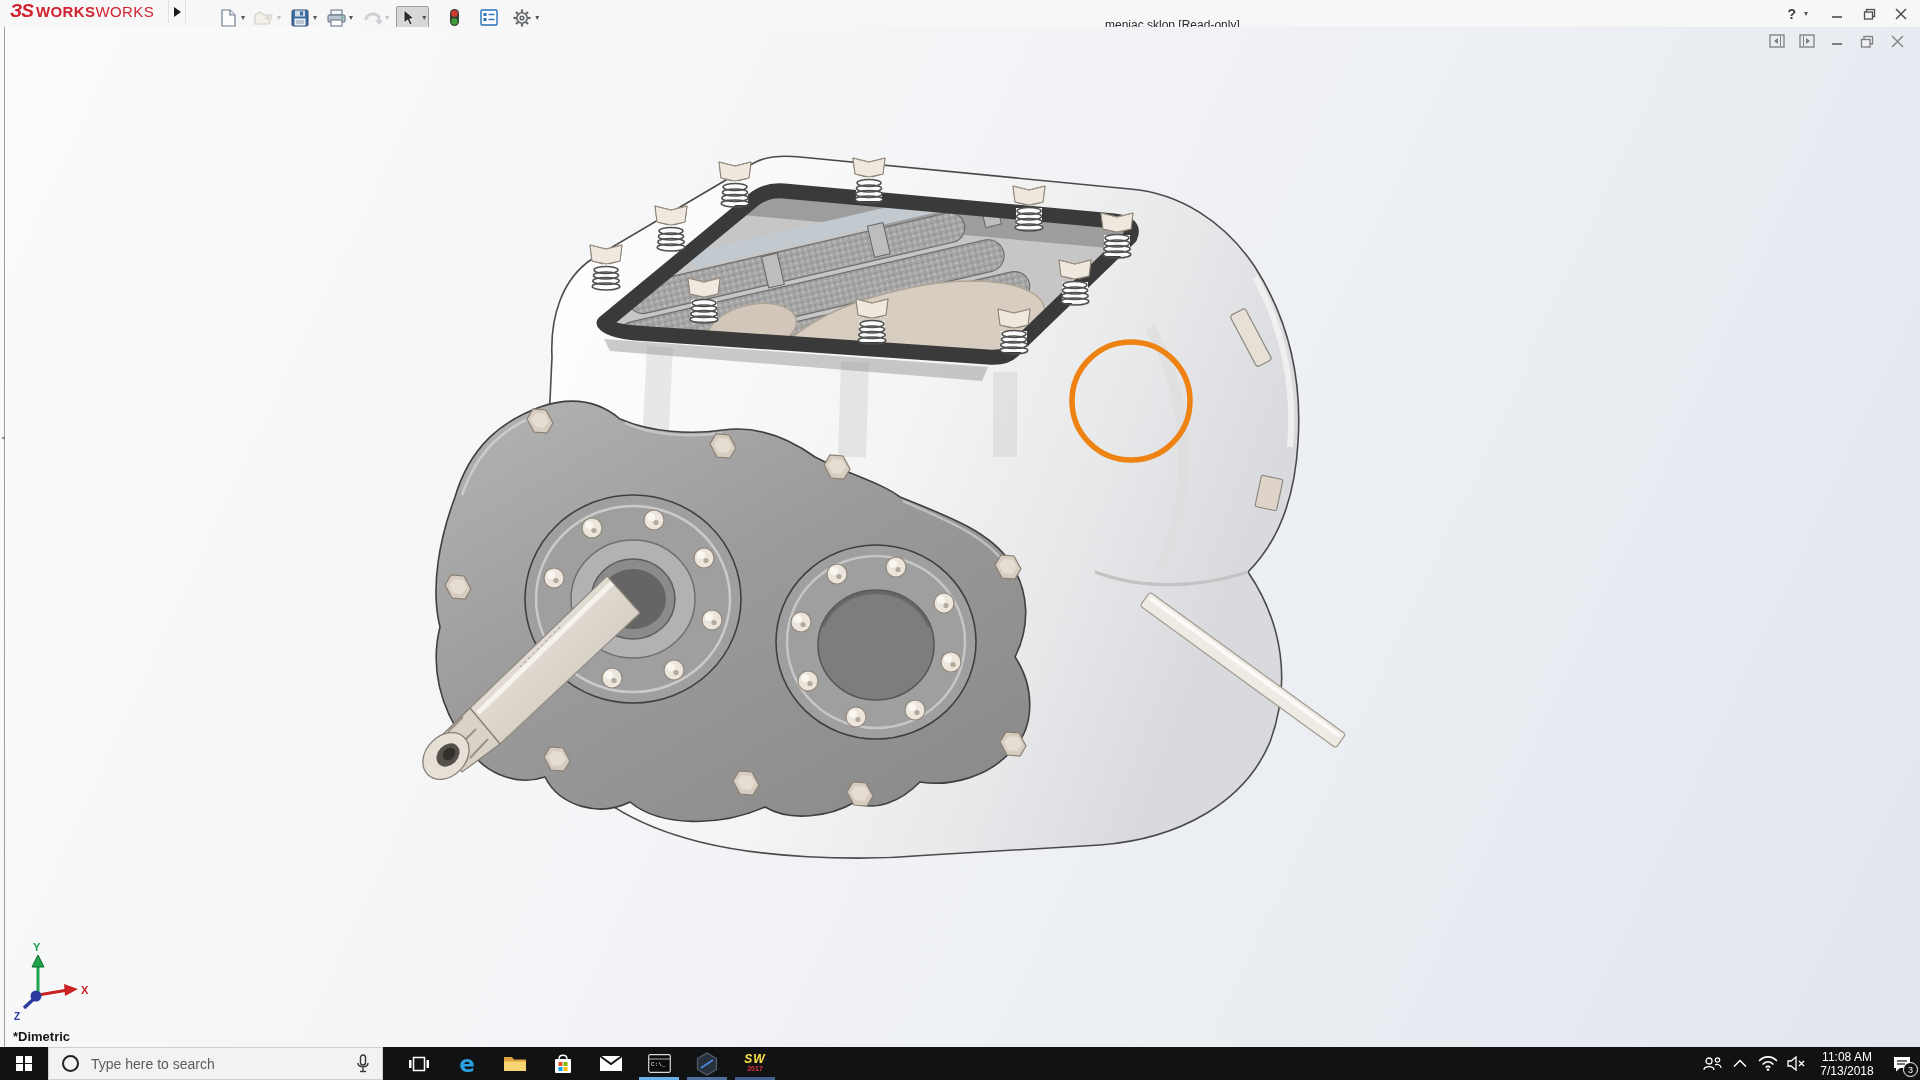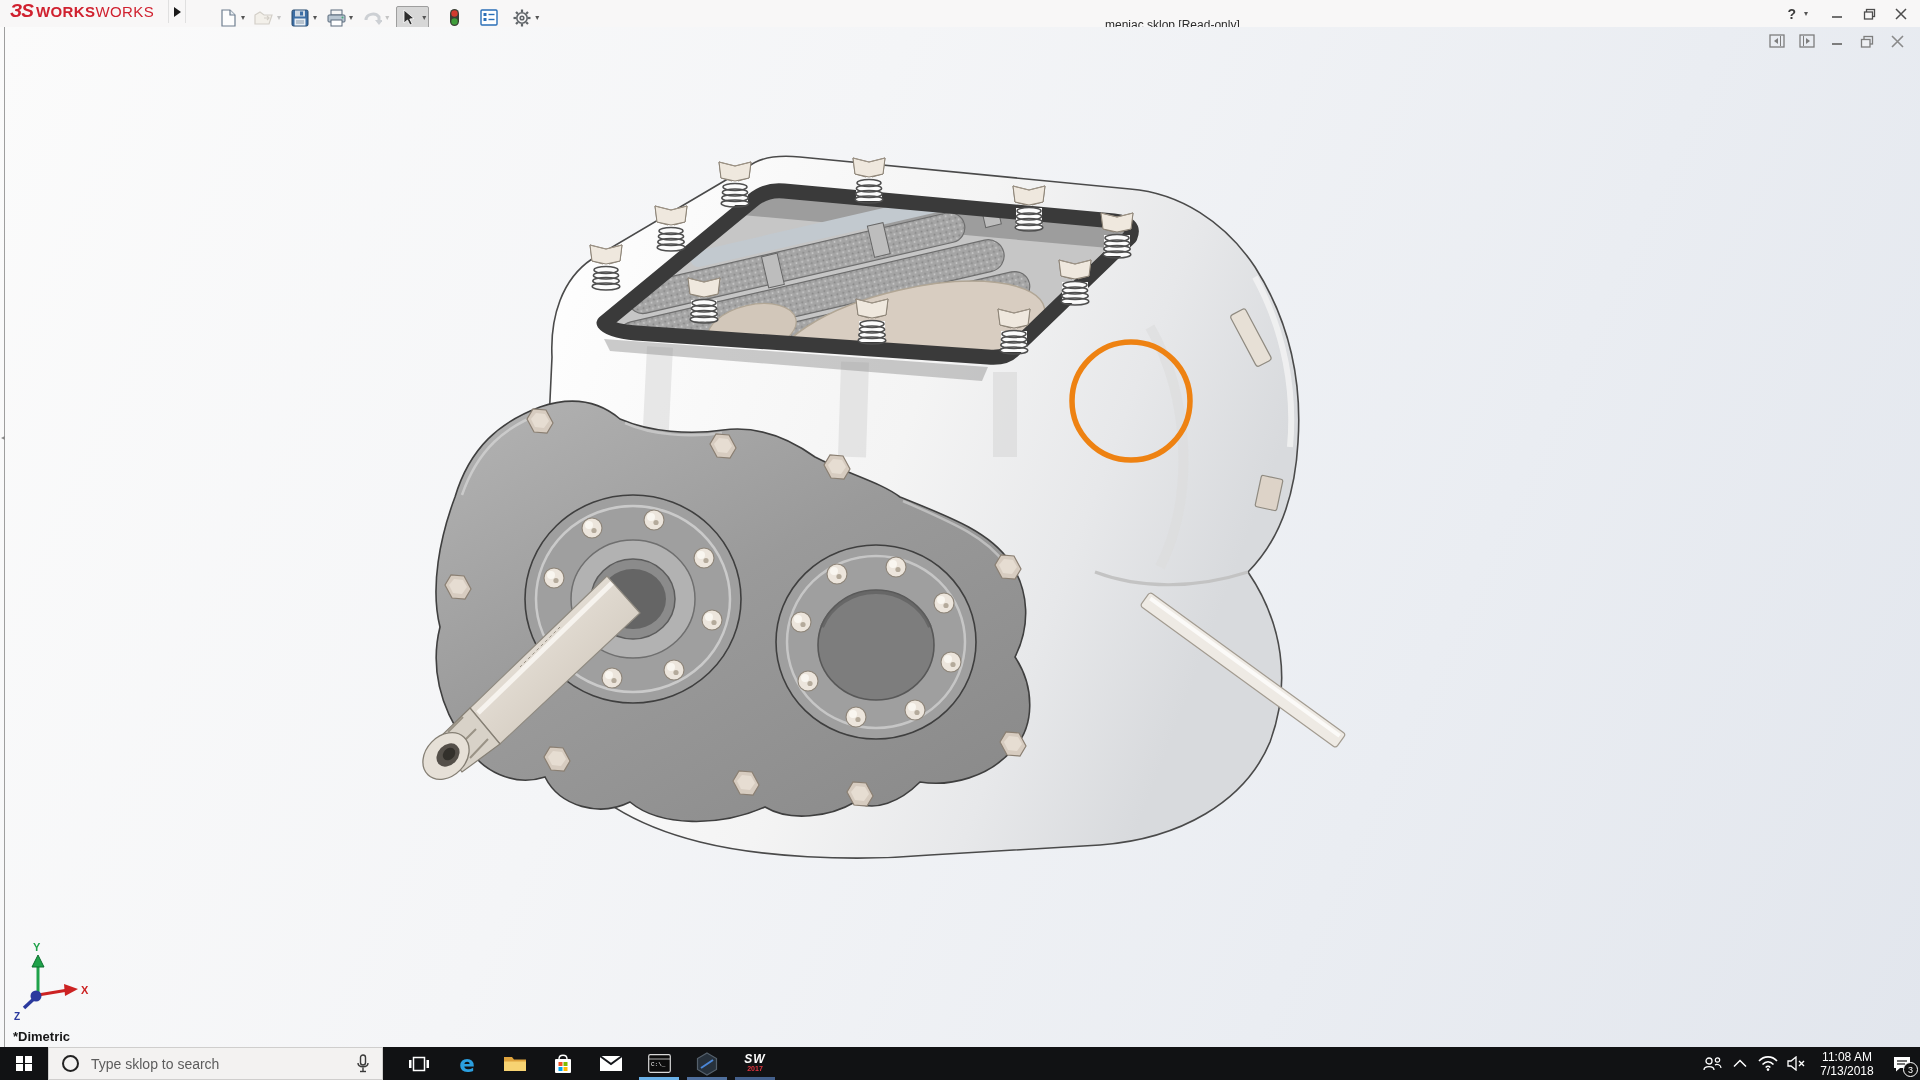--- a/index.html
+++ b/index.html
@@ -49,21 +49,21 @@
   .task-icons { display:flex; align-items:stretch; margin-left:12px; }
   .tslot { width:48px; position:relative; display:flex; align-items:center; justify-content:center; }
   .runbar { position:absolute; bottom:0; left:4px; right:4px; height:3px; }
   .tray { margin-left:auto; display:flex; align-items:center; gap:0; }
   .tray .titem { width:28px; height:33px; display:flex; align-items:center; justify-content:center; }
   .clock { width:66px; text-align:center; color:#fff; font-size:12px; line-height:14px; margin:0 4px; }
   .action { position:relative; width:36px; height:33px; display:flex; align-items:center; justify-content:center; }
   .badge { position:absolute; right:2px; bottom:3px; width:15px; height:15px; border:1.5px solid #fff; border-radius:50%;
     background:#111; color:#fff; font-size:9px; display:flex; align-items:center; justify-content:center; }
   .sw-task { position:relative; text-align:center; line-height:10px; }
-  .sw-task .sw1 { font-weight:bold; font-style:italic; font-size:12px; color:#ffffff; letter-spacing:1px; }
+  .sw-task .sw1 { font-weight:bold; font-style:italic; font-size:12px; color:#fde047; letter-spacing:1px; }
   .sw-task .sw2 { font-size:7px; color:#e23540; font-weight:bold; display:block; }
   .cube { position:absolute; left:14px; top:-2px; width:9px; height:9px; background:#b01622; transform:rotate(8deg); z-index:-1; }
 </style>
 </head>
 <body>
 
 <div class="titlebar">
   <div class="sw-logo">
     <span class="mark">ЗS</span>
     <span class="bold">WORKS</span>
@@ -426,21 +426,21 @@
     <div class="start-grid">
         <div></div>
         <div></div>
         <div></div>
         <div></div>
       </div>
   </div>
 
   <div class="searchbox">
     <div class="cortana-ring"></div>
-    <div class="search-text">Type sklop to search</div>
+    <div class="search-text">Type here to search</div>
     <svg class="mic" width="14" height="19">
       <rect x="4.5" y="1" width="5" height="10" rx="2.5" fill="none" stroke="#3a3a3a" stroke-width="1.4"></rect>
       <path d="M2,9 C2,14 12,14 12,9" fill="none" stroke="#3a3a3a" stroke-width="1.4"></path>
       <line x1="7" y1="13.5" x2="7" y2="17" stroke="#3a3a3a" stroke-width="1.4"></line>
       <line x1="4" y1="17.5" x2="10" y2="17.5" stroke="#3a3a3a" stroke-width="1.4"></line>
     </svg>
   </div>
 
   <div class="task-icons">
     <div class="tslot">

